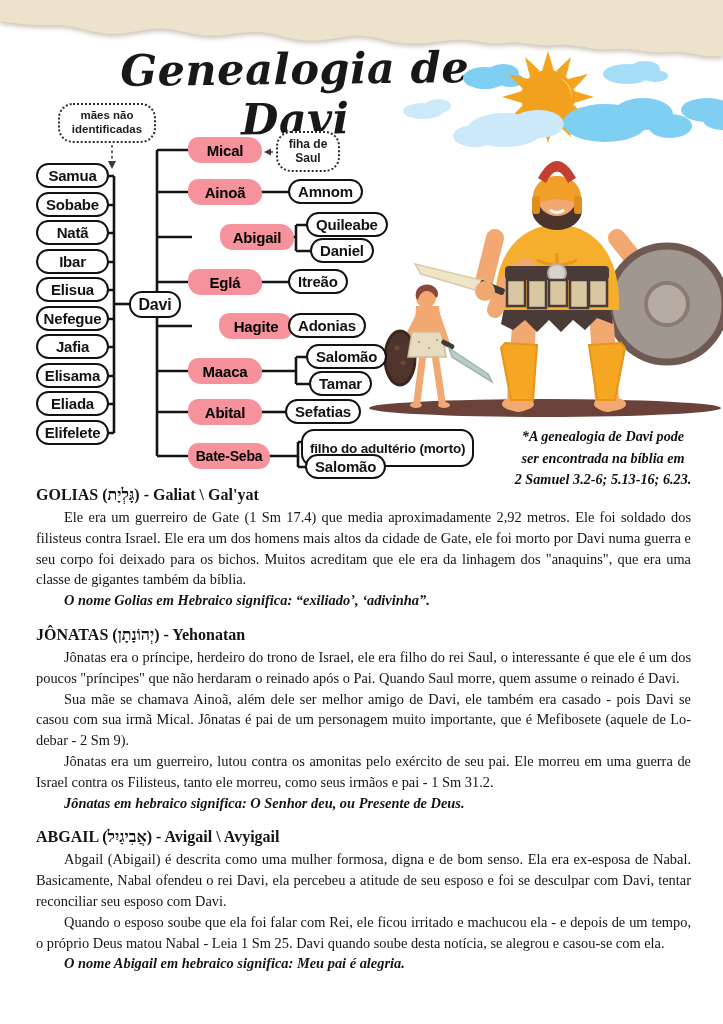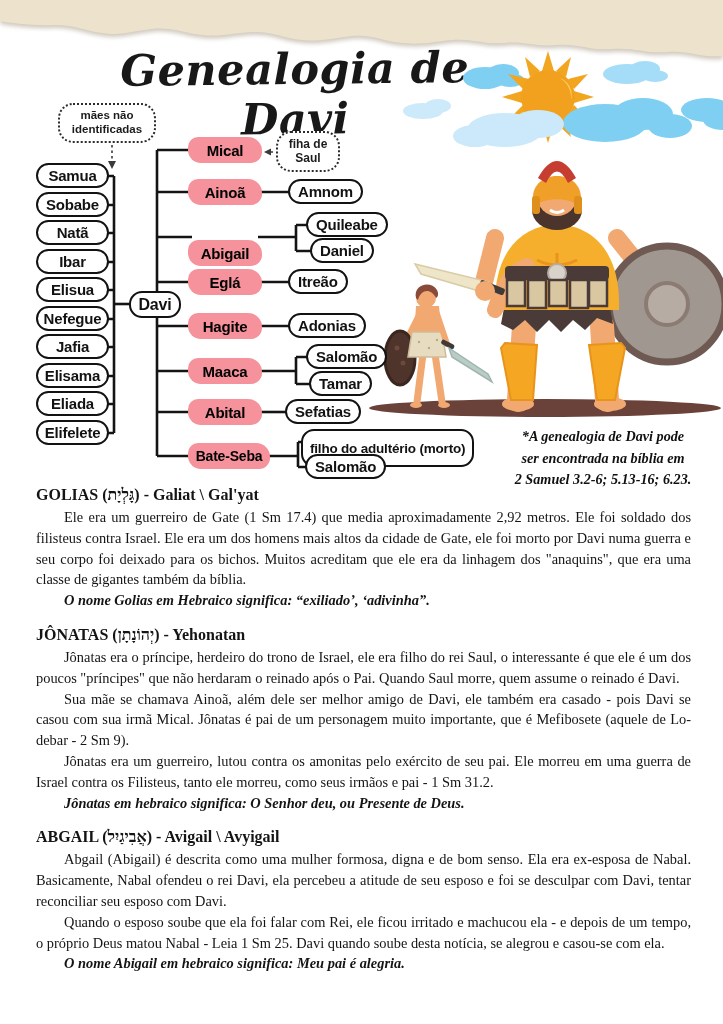--- a/index.html
+++ b/index.html
@@ -225,23 +225,23 @@
     <div class="tbox son" style="top:211px;">Nefegue</div>
     <div class="tbox son" style="top:239px;">Jafia</div>
     <div class="tbox son" style="top:268px;">Elisama</div>
     <div class="tbox son" style="top:296px;">Eliada</div>
     <div class="tbox son" style="top:325px;">Elifelete</div>
 
     <div class="tbox" style="left:129px;top:196px;width:52px;height:27px;font-size:16px;">Davi</div>
 
     <div class="wife" style="top:42px;">Mical</div>
     <div class="wife" style="top:84px;">Ainoã</div>
-    <div class="wife" style="top:145px;">Abigail</div>
+    <div class="wife" style="top:129px;margin-left:32px;">Abigail</div>
     <div class="wife" style="top:174px;">Eglá</div>
-    <div class="wife" style="top:218px;">Hagite</div>
+    <div class="wife" style="top:218px;margin-left:31px;">Hagite</div>
     <div class="wife" style="top:263px;">Maaca</div>
     <div class="wife" style="top:304px;">Abital</div>
     <div class="wife" style="top:348px;width:82px;font-size:14px;">Bate-Seba</div>
 
     <div class="tbox" style="left:288px;top:84px;">Amnom</div>
     <div class="tbox" style="left:306px;top:117px;">Quileabe</div>
     <div class="tbox" style="left:310px;top:143px;">Daniel</div>
     <div class="tbox" style="left:288px;top:174px;">Itreão</div>
     <div class="tbox" style="left:288px;top:218px;">Adonias</div>
     <div class="tbox" style="left:306px;top:249px;">Salomão</div>

